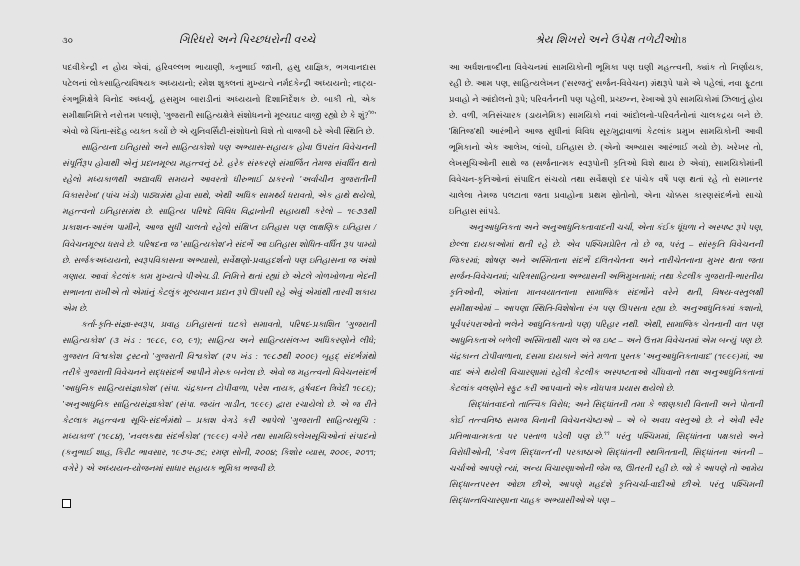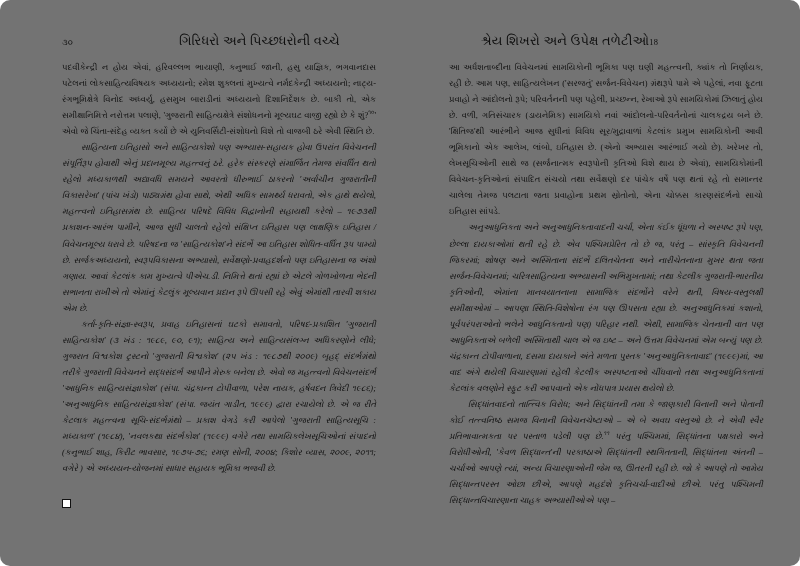--- a/index.html
+++ b/index.html
@@ -14,22 +14,21 @@
     font-family: "Liberation Serif", "DejaVu Serif", serif;
     color: #0d0d0d;
   }
 
   .book-spread {
     position: relative;
     width: 800px;
     height: 566px;
     display: flex;
     box-sizing: border-box;
-    background: #737373;
-    border-radius: 10px;
+    background: #e5e5e5;
   }
 
   .page {
     position: relative;
     box-sizing: border-box;
     width: 400px;
     height: 566px;
     padding: 0;
   }
 
@@ -45,30 +44,31 @@
     font-size: 8.1px;
     letter-spacing: 0.15px;
     white-space: nowrap;
     margin-bottom: 9px;
   }
   .running-head .folio {
     font-size: 8.4px;
     letter-spacing: 0.2px;
   }
   .running-head .rh-title {
-    font-size: 13px;
+    font-size: 11px;
+    font-style: italic;
   }
   .page-left .running-head {
     justify-content: flex-start;
   }
   .page-left .running-head .rh-title {
     margin-left: 106px;
   }
   .page-right .running-head {
-    justify-content: flex-start;
+    justify-content: center;
   }
   .page-right .running-head .rh-title {
     margin-left: 55px;
   }
 
   
   .text-block {
     width: 100%;
   }
   .para {

